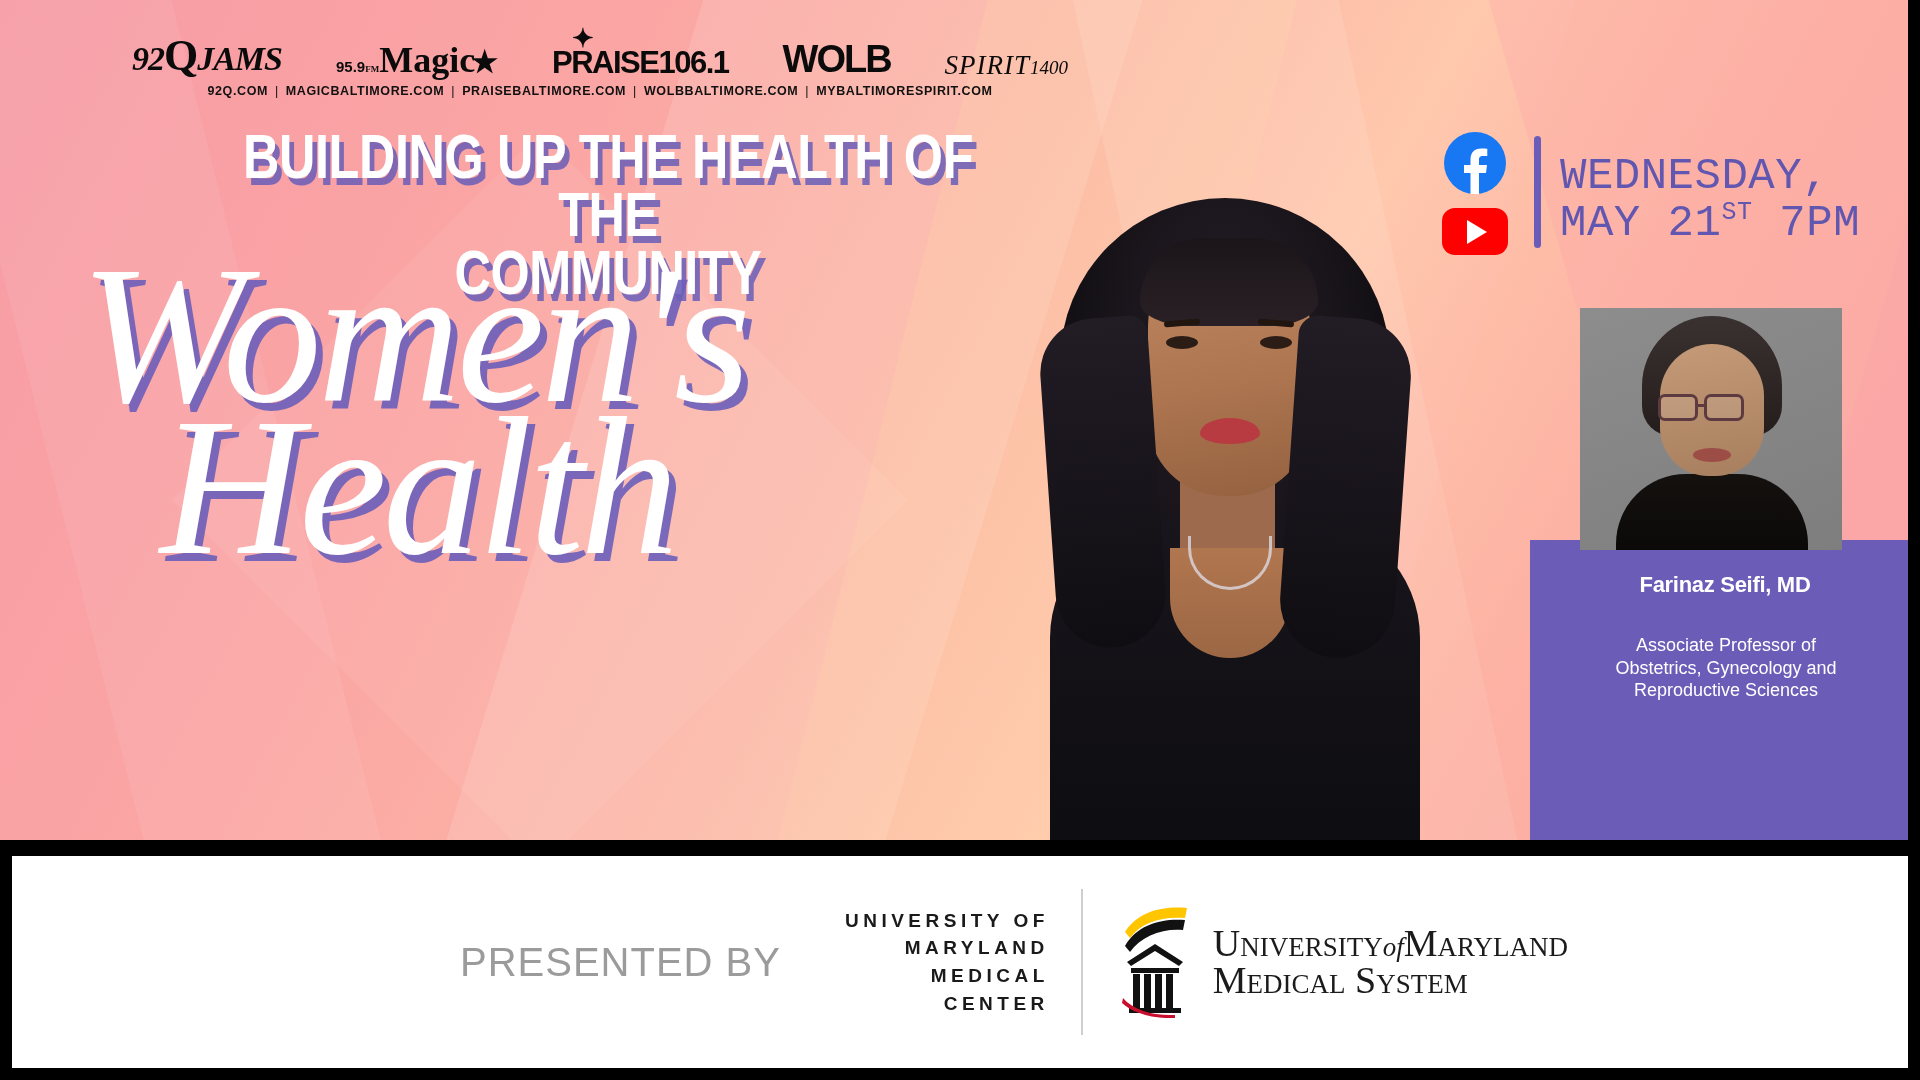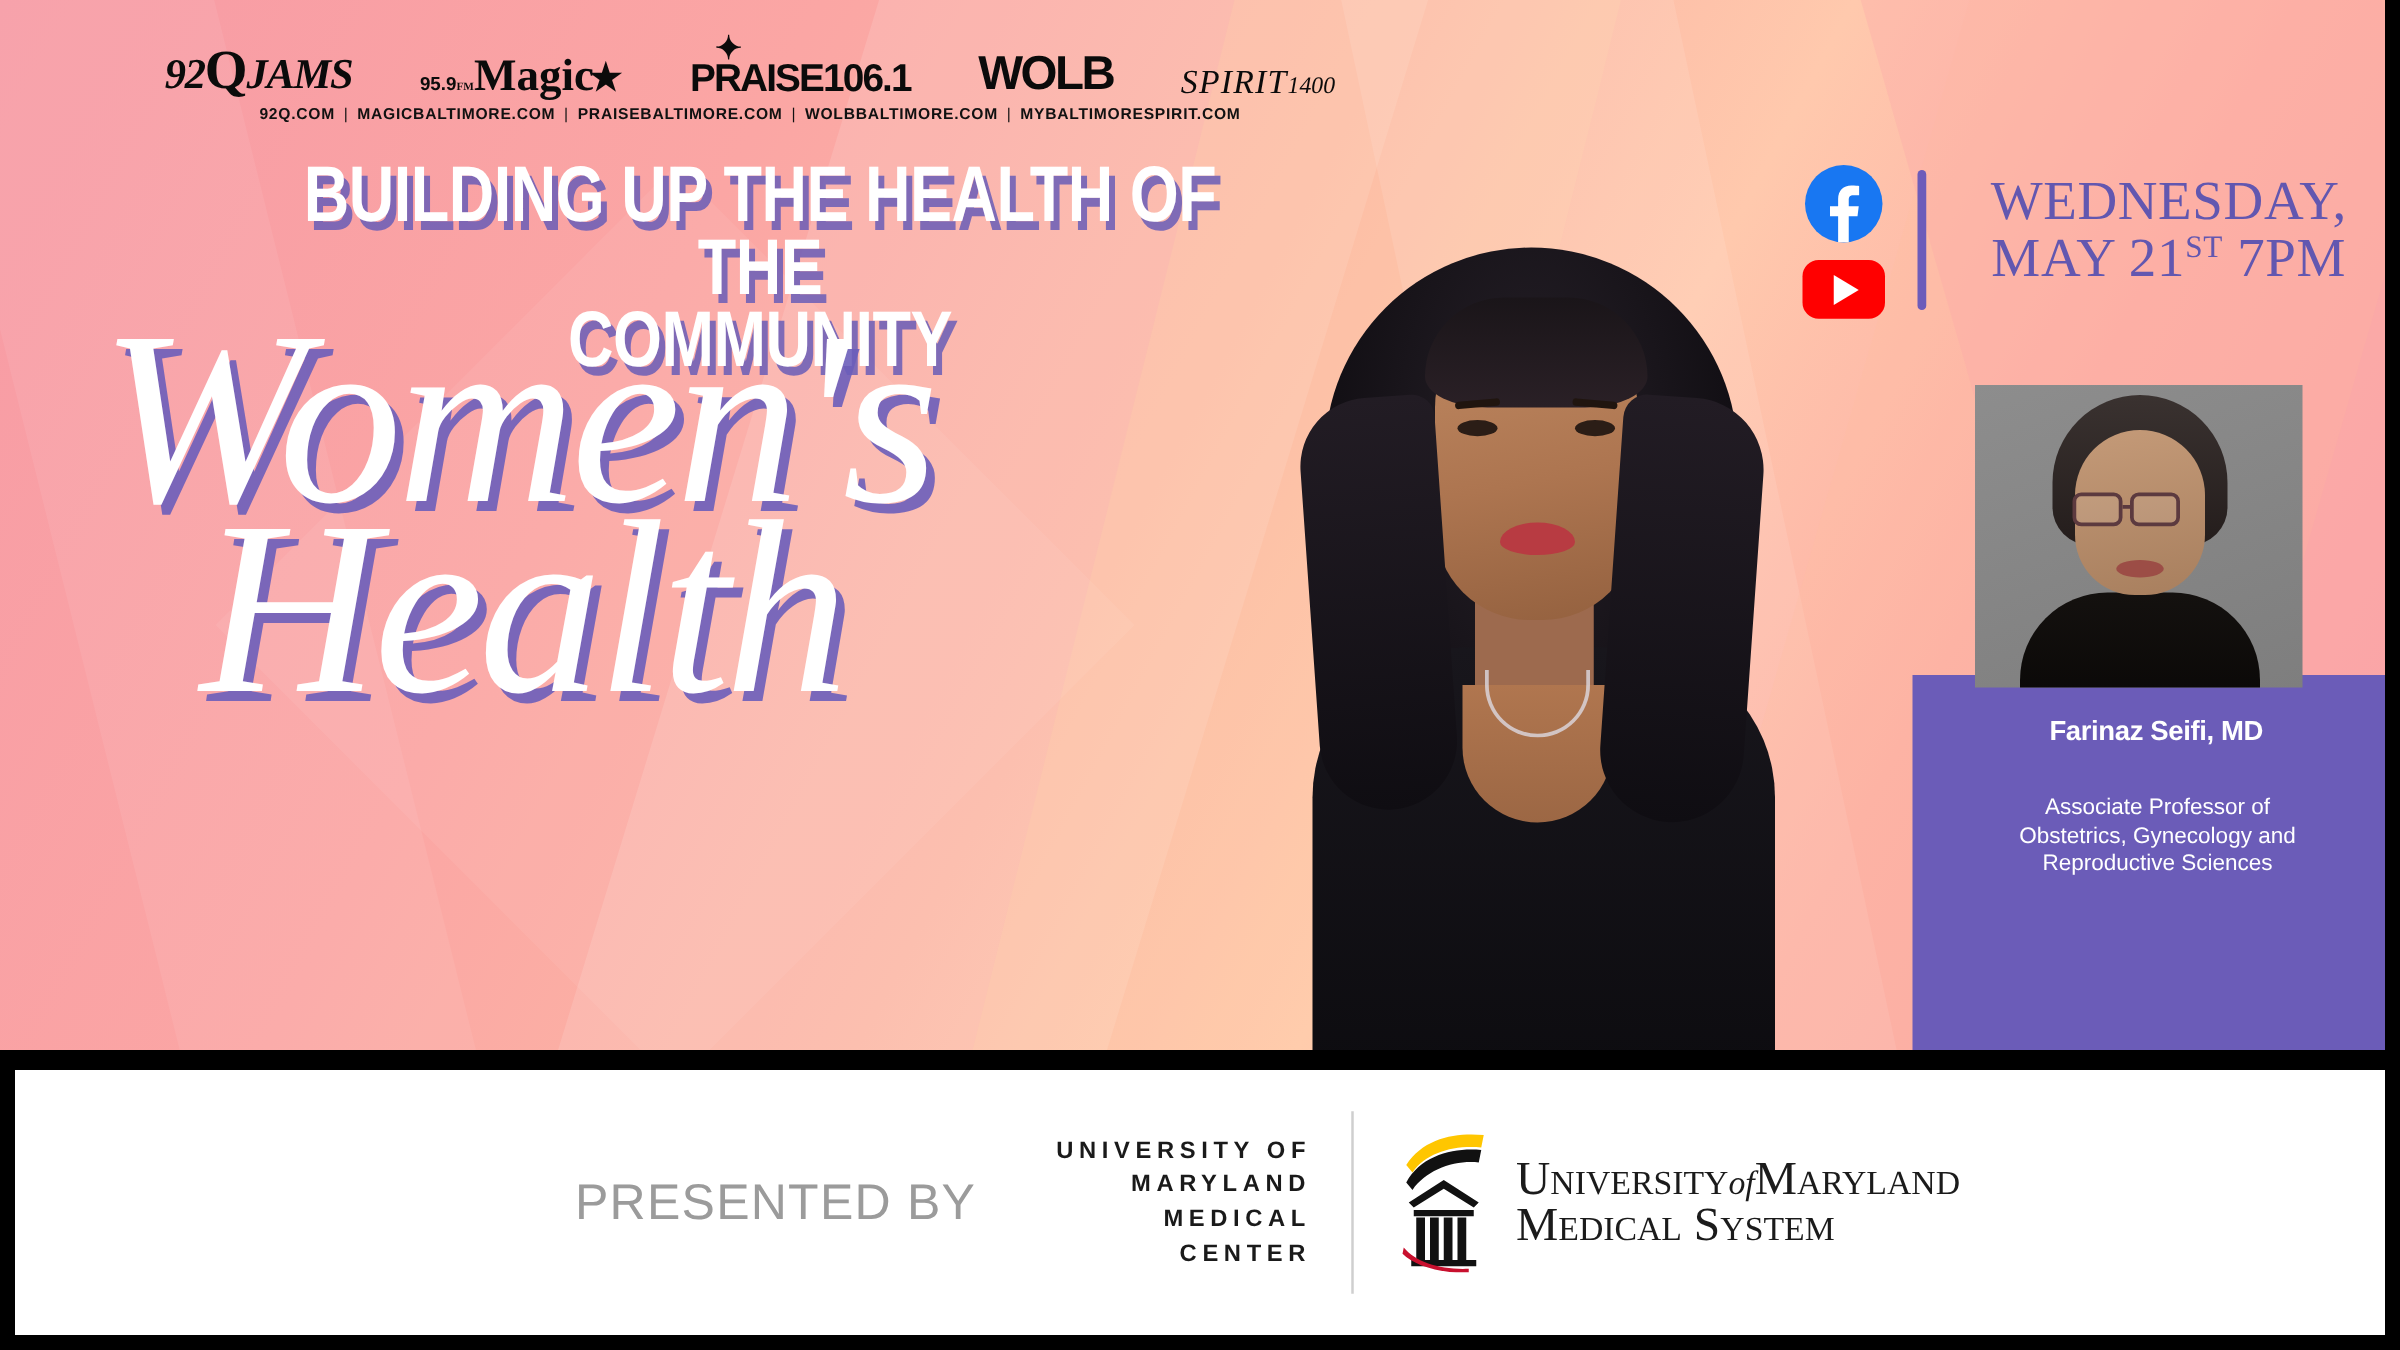--- a/index.html
+++ b/index.html
@@ -111,23 +111,23 @@
   .fb-icon { width:62px; height:62px; border-radius:50%; background:#1877F2;
              display:flex; align-items:flex-end; justify-content:center; }
   .fb-icon svg { display:block; }
   .yt-icon { width:66px; height:47px; border-radius:13px; background:#FF0000;
              display:flex; align-items:center; justify-content:center; }
   .yt-icon .tri { width:0; height:0; border-left:20px solid #fff;
                   border-top:12px solid transparent; border-bottom:12px solid transparent; margin-left:4px; }
 
   .date-divider { position:absolute; left:1534px; top:136px; width:7px; height:112px;
                   background:#6c5cba; border-radius:4px; z-index:45; }
-  .date-block { position:absolute; left:1560px; top:138px; width:350px; z-index:45;
-                color:#6257b0; font-family:Liberation Serif, serif;
-                font-size:44px; line-height:1.04; letter-spacing:.5px;text-align:center; }
+  .date-block { position:absolute; left:1560px; top:154px; width:350px; z-index:45;
+                color:#6257b0; font-family:Liberation Mono, monospace;
+                font-size:44px; line-height:1.04; letter-spacing:.5px; }
   .date-block sup { font-size:25px; vertical-align:super; }
 
   
   .doc-panel { position:absolute; left:1530px; top:540px; width:390px; height:300px;
                background:#6b5cb8; z-index:30; }
   .doc-photo { position:absolute; left:1580px; top:308px; width:262px; height:242px;
                background:linear-gradient(160deg,#8d8d8d 0%, #7e7e7e 100%); z-index:32; overflow:hidden; }
   .dp-hair { position:absolute; left:62px; top:8px; width:140px; height:120px;
              background:linear-gradient(180deg,#3a3230,#241d1c); border-radius:70px 70px 30px 30px; }
   .dp-face { position:absolute; left:80px; top:36px; width:104px; height:132px;

